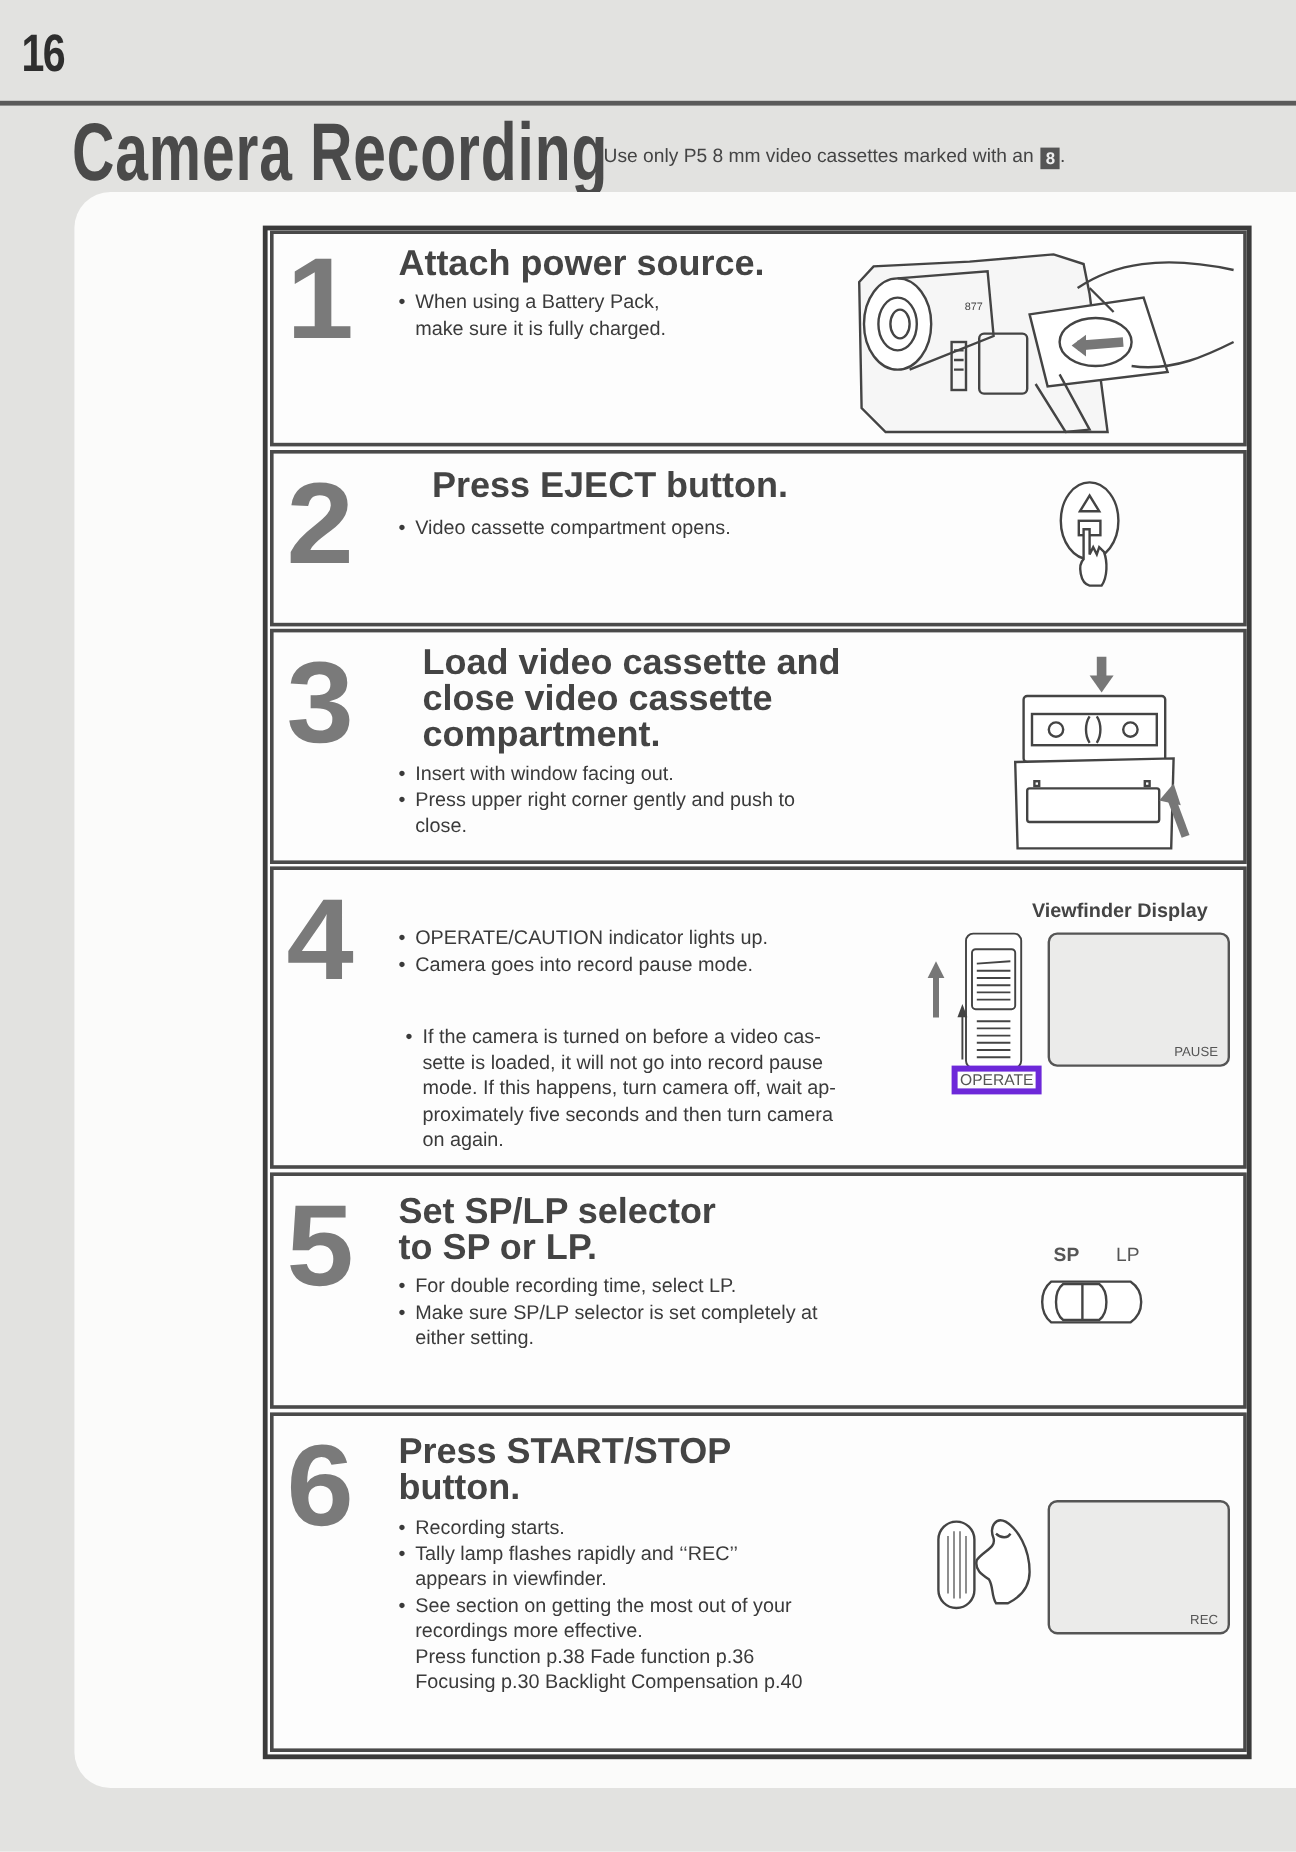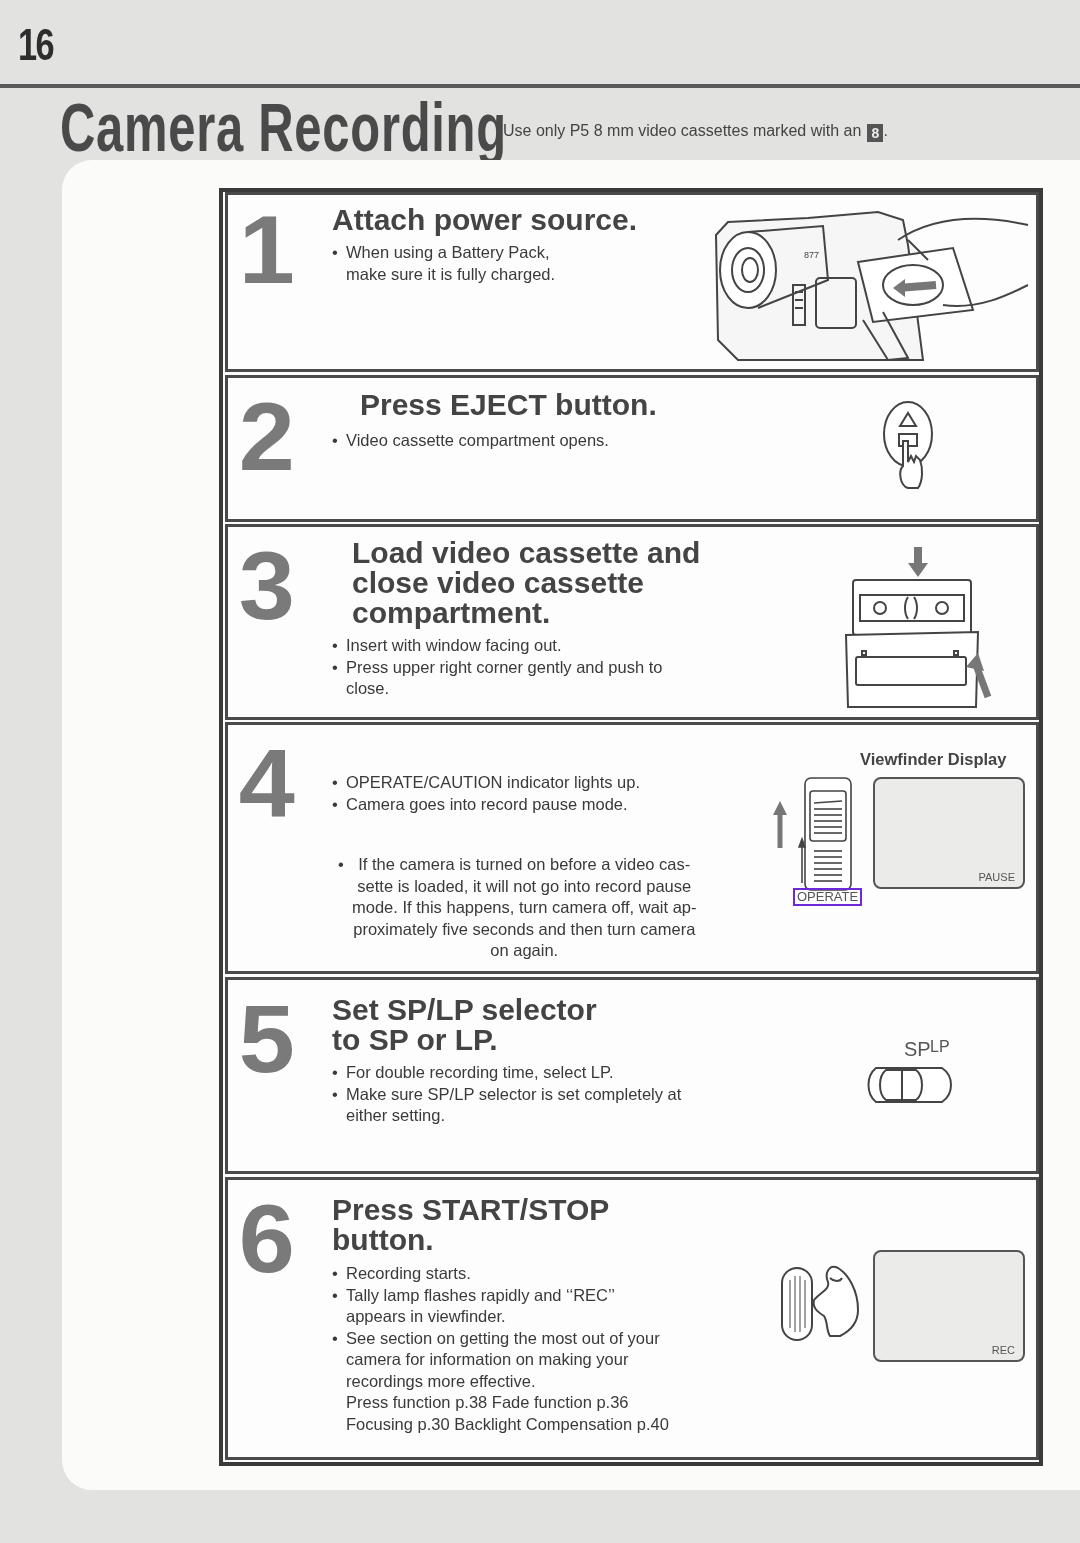--- a/index.html
+++ b/index.html
@@ -153,21 +153,21 @@
     </g>
   </svg>
 </div>
 
 <div class="step" style="top:722px;height:252px;">
   <div class="step-num">4</div>
   <ul class="bullets" style="top:47px;">
     <li class="b">OPERATE/CAUTION indicator lights up.</li>
     <li class="b">Camera goes into record pause mode.</li>
   </ul>
-  <ul class="bullets" style="top:129px;left:110px;text-align:center;">
+  <ul class="bullets" style="top:129px;left:110px;">
     <li class="b">If the camera is turned on before a video cas-</li>
     <li>sette is loaded, it will not go into record pause</li>
     <li>mode. If this happens, turn camera off, wait ap-</li>
     <li>proximately five seconds and then turn camera</li>
     <li>on again.</li>
   </ul>
   <div class="vf-label" style="left:632px;top:25px;">Viewfinder Display</div>
   <svg class="illus" style="left:542px;top:48px;" width="90" height="135" viewBox="0 0 90 135">
     <g stroke="#444" stroke-width="1.6" fill="none">
       <path d="M10 75 L10 40" stroke="#777" stroke-width="5"></path>
@@ -183,38 +183,38 @@
       <line x1="44" y1="78" x2="72" y2="78"></line>
         <line x1="44" y1="84" x2="72" y2="84"></line>
       <line x1="44" y1="90" x2="72" y2="90"></line>
         <line x1="44" y1="96" x2="72" y2="96"></line>
       <line x1="44" y1="102" x2="72" y2="102"></line>
         <line x1="44" y1="108" x2="72" y2="108"></line>
       <path d="M32 110 L32 70"></path>
       <path d="M29 74 L32 66 L35 74 Z" fill="#444"></path>
     </g>
   </svg>
-  <div class="small-label" style="left:565px;top:163px;border:2px solid #6d28d9;padding:0 2px;line-height:14px;">OPERATE</div>
+  <div class="small-label" style="left:565px;top:163px;border:5px solid #6d28d9;padding:0 2px;line-height:14px;">OPERATE</div>
   <div class="vf-screen" style="left:645px;top:52px;width:148px;height:108px;">
     <div class="vf-text">PAUSE</div>
   </div>
 </div>
 
 <div class="step" style="top:977px;height:197px;">
   <div class="step-num">5</div>
   <div class="step-title" style="top:15px;">
     <div>Set SP/LP selector</div>
     <div>to SP or LP.</div>
   </div>
   <ul class="bullets" style="top:82px;">
     <li class="b">For double recording time, select LP.</li>
     <li class="b">Make sure SP/LP selector is set completely at</li>
     <li>either setting.</li>
   </ul>
-  <div class="small-label" style="left:676px;top:58px;font-size:20px;">SP</div>
+  <div class="small-label" style="left:650px;top:58px;font-size:16px;font-weight:bold;">SP</div>
   <div class="small-label" style="left:702px;top:58px;font-size:16px;">LP</div>
   <svg class="illus" style="left:636px;top:82px;" width="92" height="44" viewBox="0 0 92 44">
     <g stroke="#444" stroke-width="2" fill="#fff">
       <path d="M12 6 L78 6 C90 14 90 32 78 40 L12 40 C2 32 2 14 12 6 Z"></path>
       <path d="M22 8 L52 8 C60 14 60 32 52 38 L22 38 C14 32 14 14 22 8 Z"></path>
       <line x1="38" y1="8" x2="38" y2="38"></line>
     </g>
   </svg>
 </div>
 
@@ -222,21 +222,20 @@
   <div class="step-num">6</div>
   <div class="step-title" style="top:15px;">
     <div>Press START/STOP</div>
     <div>button.</div>
   </div>
   <ul class="bullets" style="top:83px;">
     <li class="b">Recording starts.</li>
     <li class="b">Tally lamp flashes rapidly and ‘‘REC’’</li>
     <li>appears in viewfinder.</li>
     <li class="b">See section on getting the most out of your</li>
-    <li>camera for information on making your</li>
     <li>recordings more effective.</li>
     <li>Press function p.38 Fade function p.36</li>
     <li>Focusing p.30 Backlight Compensation p.40</li>
   </ul>
   <svg class="illus" style="left:550px;top:80px;" width="90" height="90" viewBox="0 0 90 90">
     <g stroke="#444" stroke-width="2" fill="#fff">
       <rect x="4" y="8" width="30" height="72" rx="15"></rect>
       <line x1="12" y1="20" x2="12" y2="68" stroke-width="1"></line>
       <line x1="17" y1="16" x2="17" y2="72" stroke-width="1"></line>
       <line x1="22" y1="16" x2="22" y2="72" stroke-width="1"></line>

